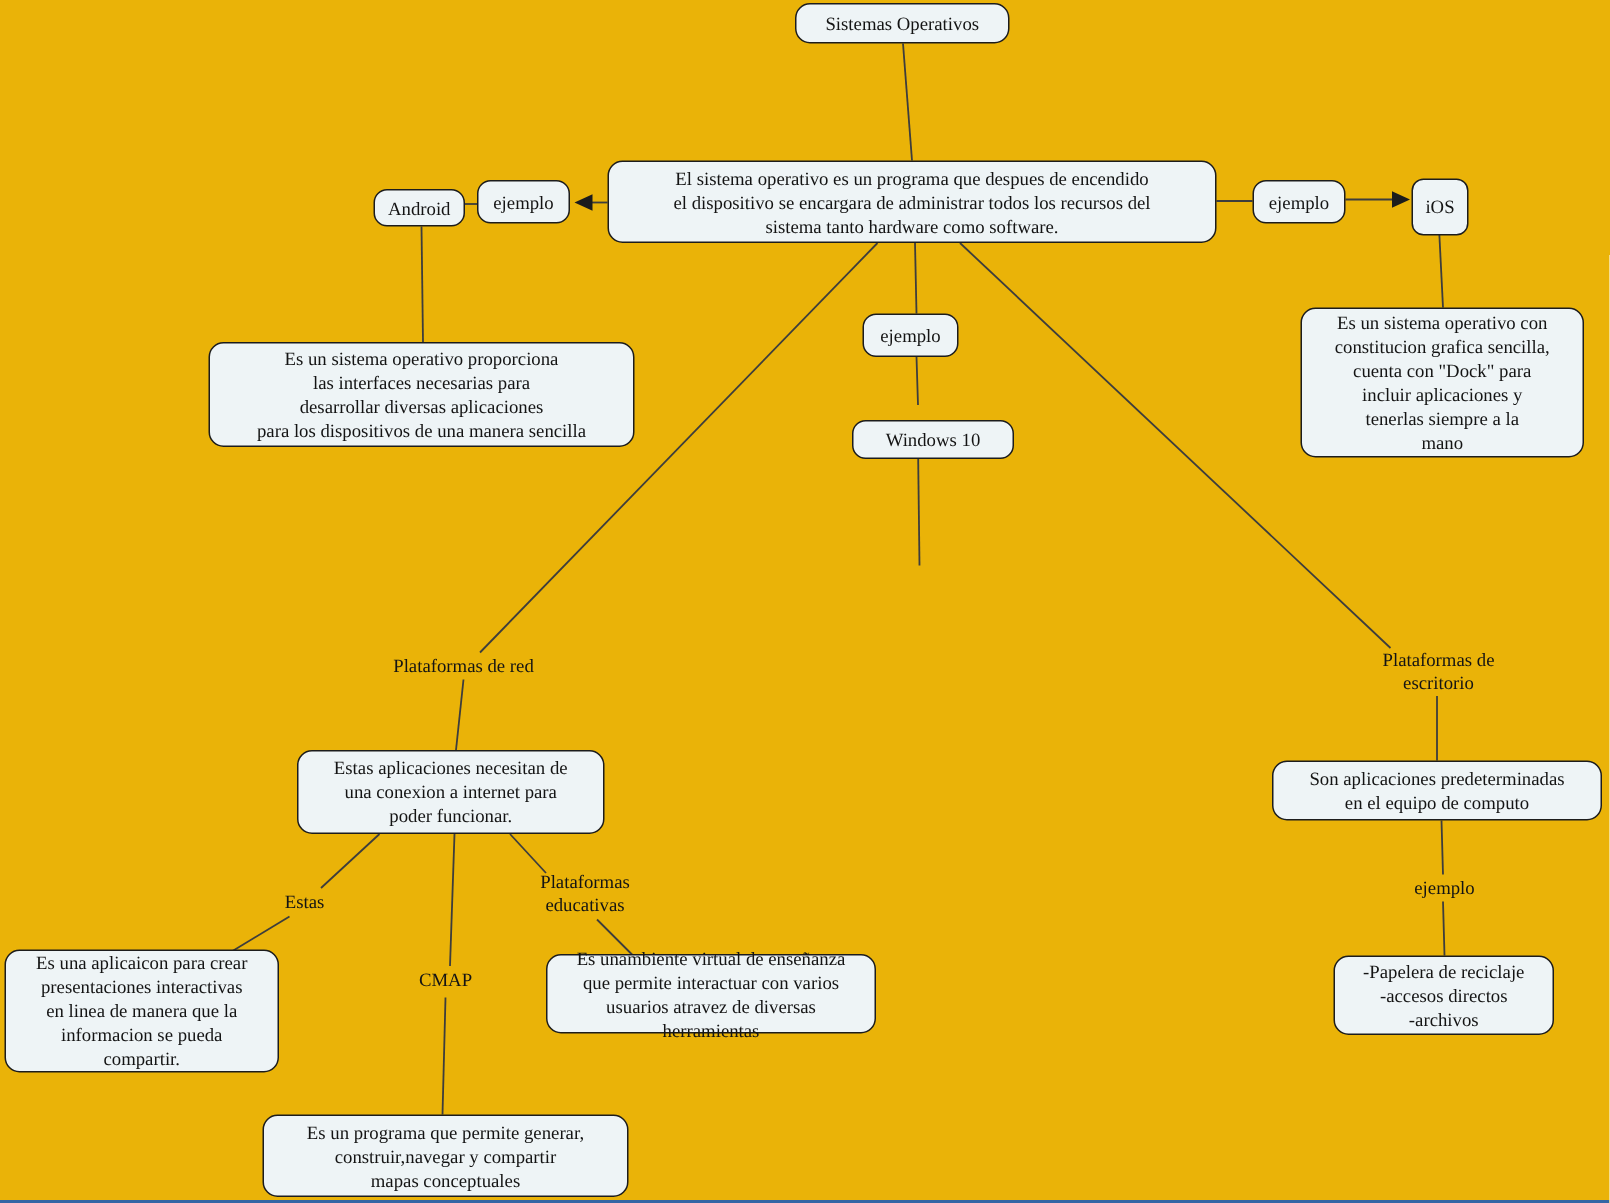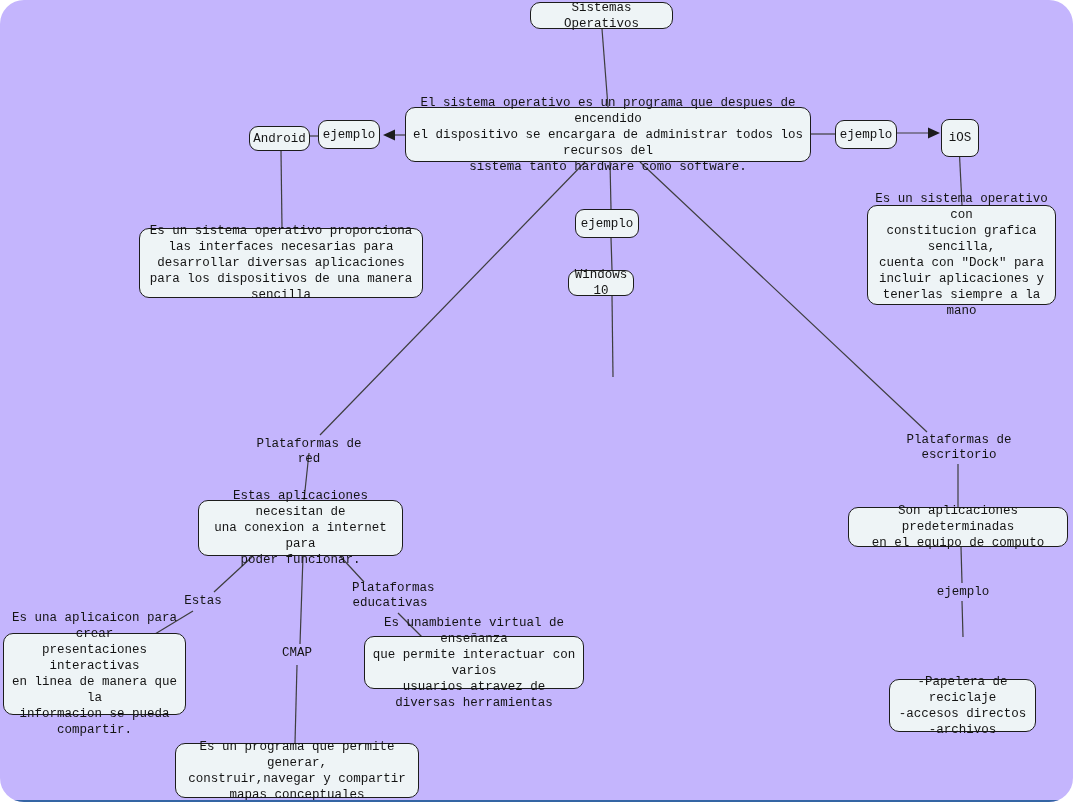--- a/index.html
+++ b/index.html
@@ -1,23 +1,22 @@
 <!DOCTYPE html>
 <html><head>
 <meta charset="utf-8">
 <style>
   html, body { margin: 0; padding: 0; background: #fff; }
   #canvas {
     position: relative;
     width: 1073px;
     height: 802px;
-    background: #c4b5fd;
+    background: #eab308;
     overflow: hidden;
-    font-family: Liberation Mono, monospace;
-    border-radius: 24px;
+    font-family: Liberation Serif, serif;
   }
   #edges {
     position: absolute;
     left: 0; top: 0;
     width: 1073px; height: 802px;
     pointer-events: none;
   }
   .node {
     position: absolute;
     box-sizing: border-box;
@@ -108,31 +107,31 @@
 
   <div class="node" style="left:867px; top:205px; width:189px; height:100px;">Es un sistema operativo con
 constitucion grafica sencilla,
 cuenta con "Dock" para
 incluir aplicaciones y
 tenerlas siempre a la
 mano</div>
 
   <div class="node" style="left:575px; top:209px; width:64px; height:29px; border-radius:9px;">ejemplo</div>
 
-  <div class="node" style="left:568px; top:270px; width:66px; height:26px; border-radius:9px;">Windows 10</div>
+  <div class="node" style="left:568px; top:280px; width:108px; height:26px; border-radius:9px;">Windows 10</div>
 
 
   <div class="node" style="left:198px; top:500px; width:205px; height:56px;">Estas aplicaciones necesitan de
 una conexion a internet para
 poder funcionar.</div>
 
   <div class="node" style="left:848px; top:507px; width:220px; height:40px;">Son aplicaciones predeterminadas
 en el equipo de computo</div>
 
-  <div class="node" style="left:889px; top:637px; width:147px; height:53px;margin-top:42px;">-Papelera de reciclaje
+  <div class="node" style="left:889px; top:637px; width:147px; height:53px;">-Papelera de reciclaje
 -accesos directos
 -archivos</div>
 
   <div class="node" style="left:3px; top:633px; width:183px; height:82px;">Es una aplicaicon para crear
 presentaciones interactivas
 en linea de manera que la
 informacion se pueda
 compartir.</div>
 
   <div class="node" style="left:175px; top:743px; width:244px; height:55px;">Es un programa que permite generar,

